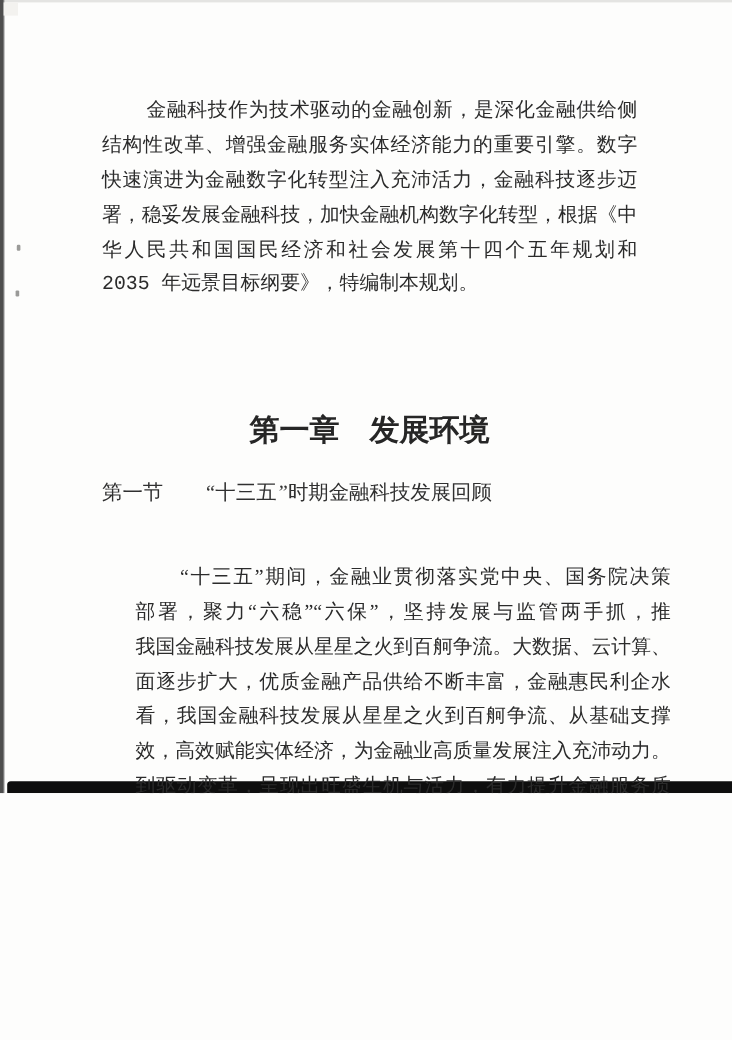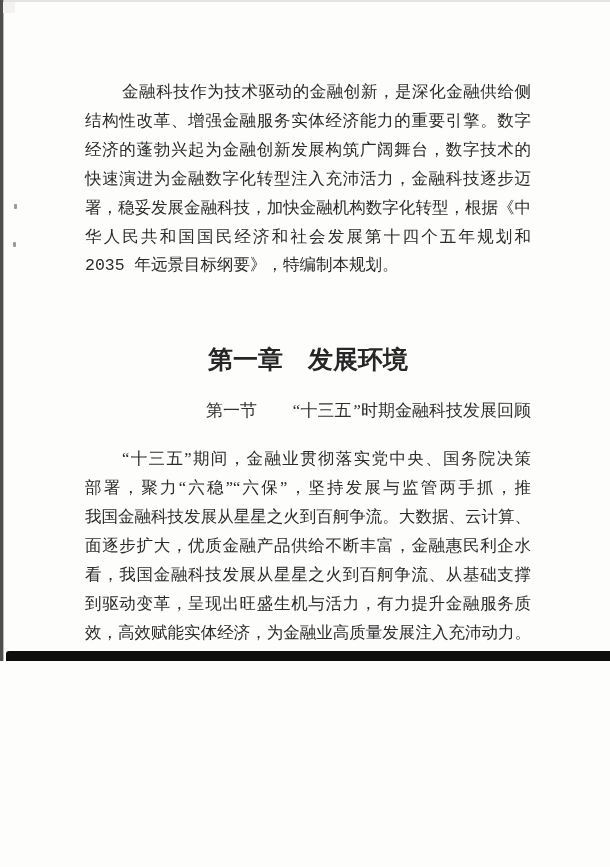--- a/index.html
+++ b/index.html
@@ -70,41 +70,41 @@
     white-space: normal;
   }
   .line.indent { text-indent: 37px; }
   .line.short {
     text-align: right;
     text-align-last: left;
     font-family: Liberation Mono, monospace;
     -moz-text-align-last: left;
   }
   .para-1 { top: 77px; }
-  .para-2 { top: 444px; }
+  .para-2 { top: 466px; margin-left: 28px; }
 
   .chapter-heading {
     position: absolute;
     left: 85px; top: 345px;
     width: 446px;
     height: 29px;
     line-height: 29px;
     text-align: center;
     font-family: "Liberation Sans", "DejaVu Sans", sans-serif;
     font-weight: bold;
     font-size: 25px;
     color: #262626;
   }
   .section-heading {
     position: absolute;
     left: 85px; top: 396px;
     width: 446px;
     height: 29px;
     line-height: 29px;
-    text-align: right;
+    text-align: left;
     font-size: 17px;
     font-style: oblique 6deg;
     color: #303030;
   }
   .page-number {
     position: absolute;
     left: 508px; top: 800px;
     width: 20px;
     text-align: center;
     font-size: 13px;
@@ -119,36 +119,35 @@
   <div class="scan-line-top"></div>
   <div class="scan-edge-left"></div>
   <div class="scan-notch-top-left"></div>
   <div class="scan-speck s1"></div>
   <div class="scan-speck s2"></div>
   <div class="scan-bar-bottom"></div>
 
   <div class="para para-1">
     <div class="line indent">金融科技作为技术驱动的金融创新，是深化金融供给侧</div>
     <div class="line">结构性改革、增强金融服务实体经济能力的重要引擎。数字</div>
-    <div class="line">经济的蓬勃兴起为金融创新发展构筑广阔舞台，数字技术的</div>
     <div class="line">快速演进为金融数字化转型注入充沛活力，金融科技逐步迈</div>
     <div class="line">署，稳妥发展金融科技，加快金融机构数字化转型，根据《中</div>
     <div class="line">华人民共和国国民经济和社会发展第十四个五年规划和</div>
     <div class="line short">2035 年远景目标纲要》，特编制本规划。</div>
   </div>
 
   <div class="chapter-heading">第一章　发展环境</div>
 
   <div class="section-heading">第一节　　“十三五”时期金融科技发展回顾</div>
 
   <div class="para para-2">
     <div class="line indent">“十三五”期间，金融业贯彻落实党中央、国务院决策</div>
     <div class="line">部署，聚力“六稳”“六保”，坚持发展与监管两手抓，推</div>
     <div class="line">我国金融科技发展从星星之火到百舸争流。大数据、云计算、</div>
     <div class="line">面逐步扩大，优质金融产品供给不断丰富，金融惠民利企水</div>
     <div class="line">看，我国金融科技发展从星星之火到百舸争流、从基础支撑</div>
+    <div class="line">效，高效赋能实体经济，为金融业高质量发展注入充沛动力。</div>
     <div class="line">到驱动变革，呈现出旺盛生机与活力，有力提升金融服务质</div>
-    <div class="line">效，高效赋能实体经济，为金融业高质量发展注入充沛动力。</div>
   </div>
 
   <div class="page-number">1</div>
 
 </div>
 
 </body></html>

